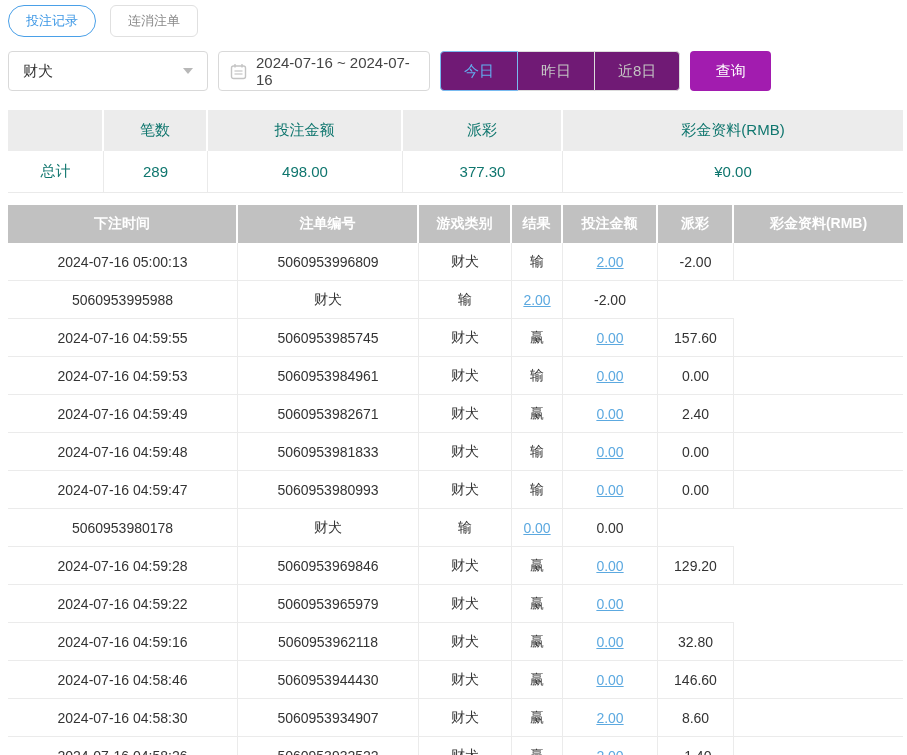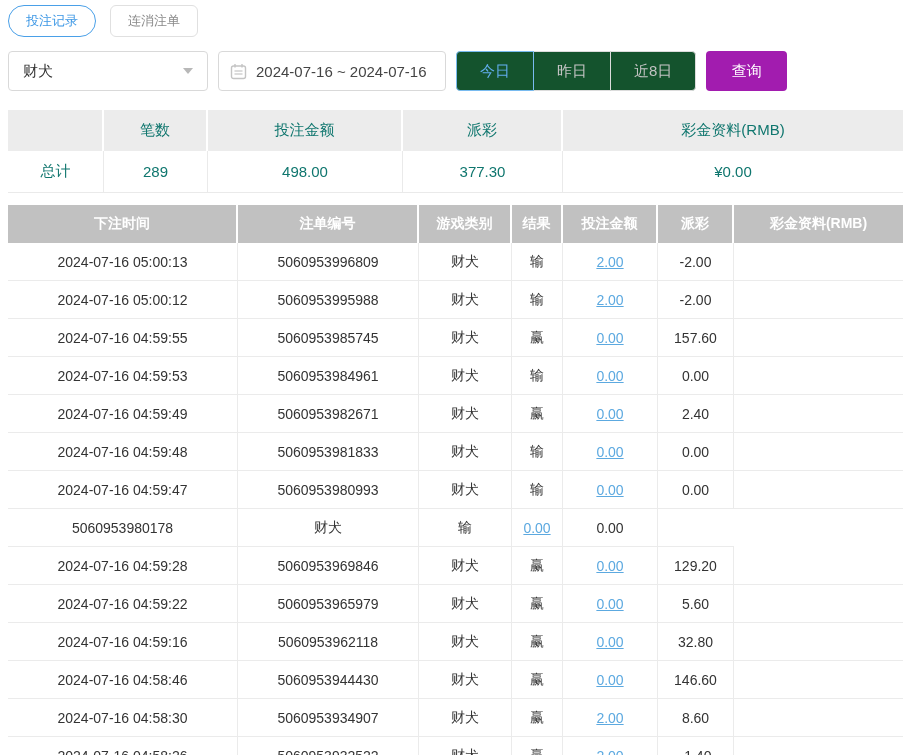--- a/index.html
+++ b/index.html
@@ -14,26 +14,26 @@
   .tab--active { border: 1px solid #4aa0e8; color: #3c97e5; border-radius: 16px; }
   .tab--inactive { border: 1px solid #e0e0e0; color: #8a8a8a; border-radius: 6px; }
 
   
   .toolbar { display: flex; align-items: center; margin-top: 13px; height: 40px; }
   .select { width: 200px; height: 40px; border: 1px solid #d9d9d9; border-radius: 4px;
             display: flex; align-items: center; justify-content: space-between;
             padding: 0 14px; font-size: 15px; color: #333; cursor: pointer; background: #fff; }
   .caret { width: 0; height: 0; border-left: 5px solid transparent; border-right: 5px solid transparent;
            border-top: 6px solid #b8b8b8; }
-  .date-input { width: 228px; height: 40px; border: 1px solid #d9d9d9; border-radius: 4px;
+  .date-input { width: 212px; height: 40px; border: 1px solid #d9d9d9; border-radius: 4px;
                 display: flex; align-items: center; gap: 9px; padding: 0 11px;
                 font-size: 15px; color: #444; margin-left: 10px; cursor: pointer; background: #fff; }
   .cal-icon { flex: 0 0 auto; display: inline-flex; }
   .btn-group { display: flex; margin-left: 10px; }
-  .qbtn { height: 40px; padding: 0 23px; background: #14532d; border: 1px solid #dcdcdc;
+  .qbtn { height: 40px; padding: 0 23px; background: #701a75; border: 1px solid #dcdcdc;
           font-size: 15px; color: #c3c3c3; cursor: pointer; margin-left: -1px;
           font-family: inherit; position: relative; }
   .qbtn:first-child { border-radius: 4px 0 0 4px; margin-left: 0; }
   .qbtn:last-child { border-radius: 0 4px 4px 0; }
   .qbtn--active { border-color: #79bbf0; color: #62aeee; z-index: 1; }
   .search-btn { height: 40px; width: 81px; margin-left: 10px; background: #a21caf; color: #fff;
                 border: none; border-radius: 4px; font-size: 15px; cursor: pointer; font-family: inherit; }
 
   
   .summary { margin-top: 19px; width: 895px; }
@@ -132,21 +132,20 @@
     <div class="tcell">5060953996809</div>
     <div class="tcell">财犬</div>
     <div class="tcell">输</div>
     <div class="tcell">
             <span class="bet-link">2.00</span>
           </div>
     <div class="tcell neg">-2.00</div>
     <div class="tcell"></div>
   </div>
         <div class="trow">
-    <div class="tcell">2024-07-16 05:00:12</div>
     <div class="tcell">5060953995988</div>
     <div class="tcell">财犬</div>
     <div class="tcell">输</div>
     <div class="tcell">
             <span class="bet-link">2.00</span>
           </div>
     <div class="tcell neg">-2.00</div>
     <div class="tcell"></div>
   </div>
         <div class="trow">
@@ -226,21 +225,20 @@
     <div class="tcell"></div>
   </div>
         <div class="trow">
     <div class="tcell">2024-07-16 04:59:22</div>
     <div class="tcell">5060953965979</div>
     <div class="tcell">财犬</div>
     <div class="tcell">赢</div>
     <div class="tcell">
             <span class="bet-link">0.00</span>
           </div>
-    <div class="tcell">5.60</div>
     <div class="tcell"></div>
   </div>
         <div class="trow">
     <div class="tcell">2024-07-16 04:59:16</div>
     <div class="tcell">5060953962118</div>
     <div class="tcell">财犬</div>
     <div class="tcell">赢</div>
     <div class="tcell">
             <span class="bet-link">0.00</span>
           </div>

